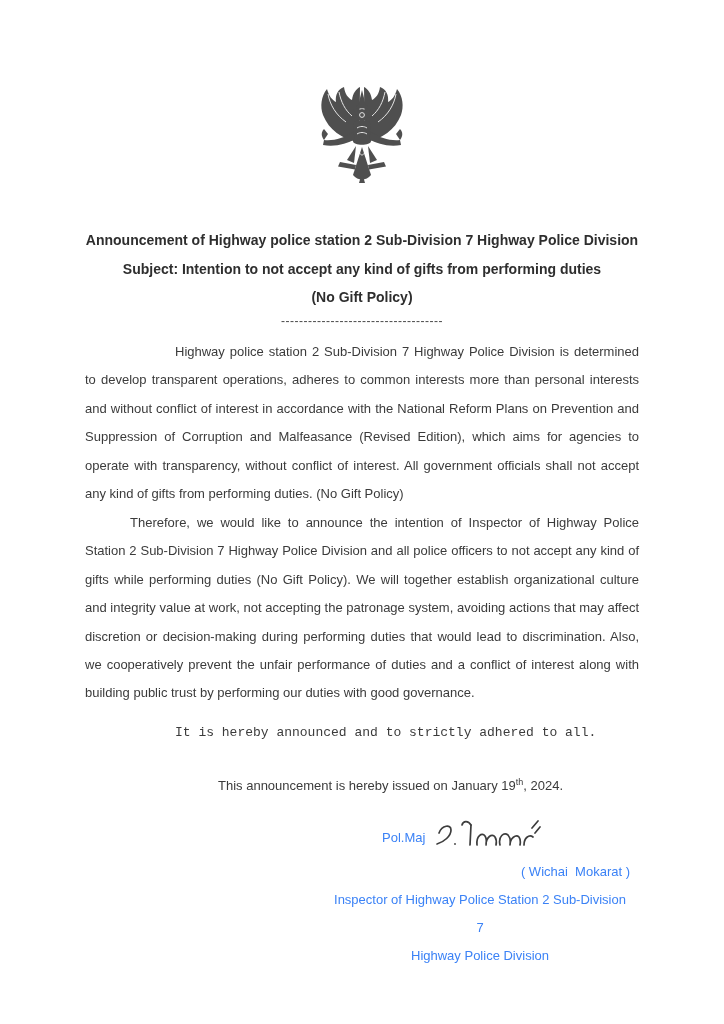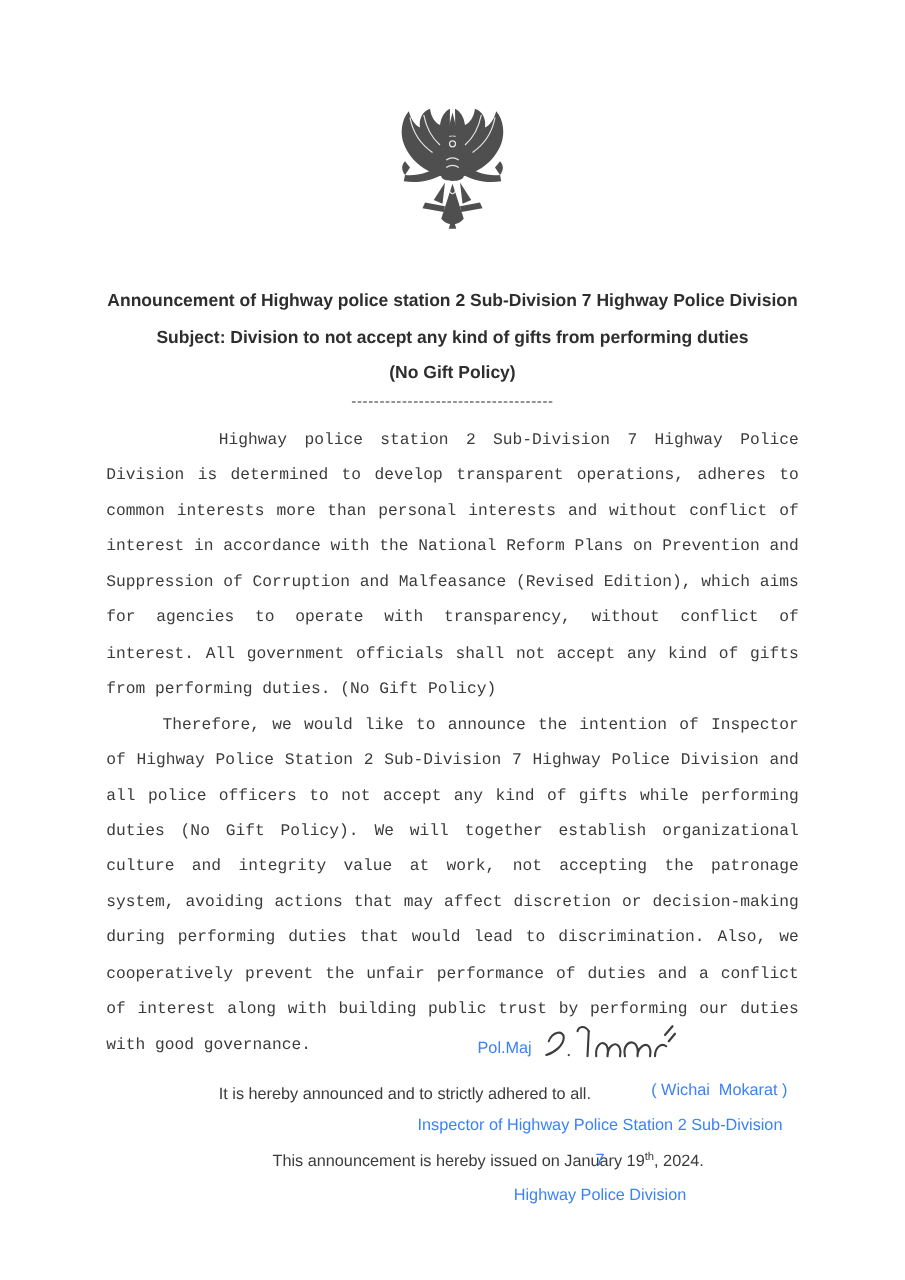--- a/index.html
+++ b/index.html
@@ -49,28 +49,28 @@
     left: 85px;
     top: 338px;
     width: 554px;
     font-size: 13px;
     line-height: 28.45px;
     color: #3b3b3b;
   }
   .para {
     margin: 0;
     text-align: justify;
-    font-family: Liberation Mono, monospace;
   }
   .indent-lg { text-indent: 90px; }
   .indent-sm { text-indent: 45px; }
   .closing {
     margin: 11px 0 0 0;
     text-indent: 90px;
     text-align: left;
+    font-family: Liberation Mono, monospace;
   }
   .date-line {
     margin: 25px 0 0 0;
     padding-left: 133px;
     text-align: left;
   }
   .date-line sup { font-size: 9px; line-height: 0; }
   .sig-block {
     position: absolute;
     left: 330px;
@@ -143,21 +143,21 @@
         <path d="M45,42 C48,40 52,40 55,42"></path>
         <path d="M45,48 C48,46 52,46 55,48"></path>
         <path d="M47,66 C49,70 51,70 53,66"></path>
         <circle cx="50" cy="29" r="2.4"></circle>
       </g>
     </svg>
   </div>
 
   <div class="title-block">
     <div class="tline">Announcement of Highway police station 2 Sub-Division 7 Highway Police Division</div>
-    <div class="tline">Subject: Division to not accept any kind of gifts from performing duties</div>
+    <div class="tline">Subject: Intention to not accept any kind of gifts from performing duties</div>
     <div class="tline">(No Gift Policy)</div>
   </div>
 
   <div class="separator">------------------------------------</div>
 
   <div class="body-text">
     <p class="para indent-lg">Highway police station 2 Sub-Division 7 Highway Police Division is determined to develop transparent operations, adheres to common interests more than personal interests and without conflict of interest in accordance with the National Reform Plans on Prevention and Suppression of Corruption and Malfeasance (Revised Edition), which aims for agencies to operate with transparency, without conflict of interest.  All government officials shall not accept any kind of gifts from performing duties. (No Gift Policy)</p>
     <p class="para indent-sm">Therefore, we would like to announce the intention of Inspector of Highway Police Station 2 Sub-Division 7 Highway Police Division and all police officers to not accept any kind of gifts while performing duties (No Gift Policy). We will together establish organizational culture and integrity value at work, not accepting the patronage system, avoiding actions that may affect discretion or decision-making during performing duties that would lead to discrimination. Also, we cooperatively prevent the unfair performance of duties and a conflict of interest along with building public trust by performing our duties with good governance.</p>
     <p class="closing">It is hereby announced and to strictly adhered to all.</p>
     <p class="date-line"><span>This announcement is hereby issued on January 19</span><sup>th</sup><span>, 2024.</span></p>

